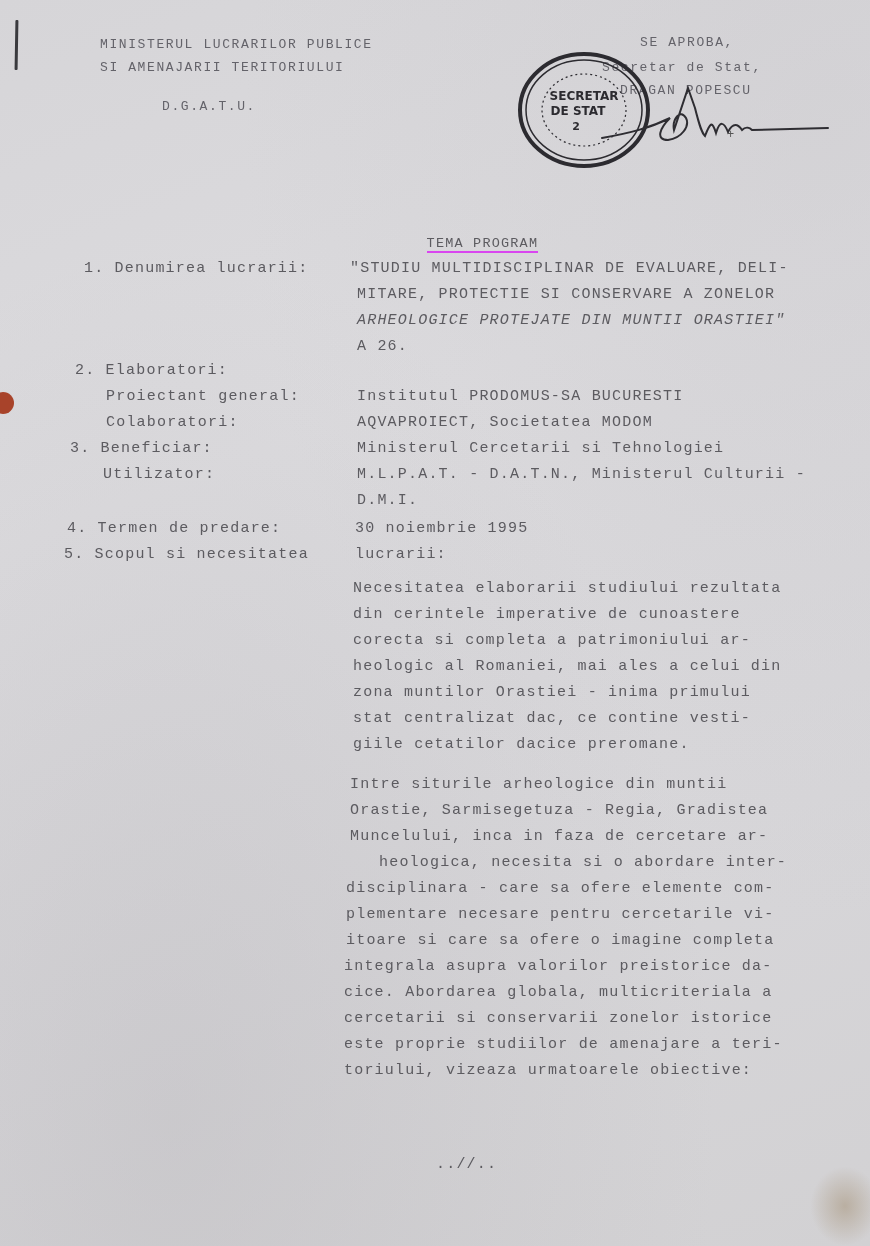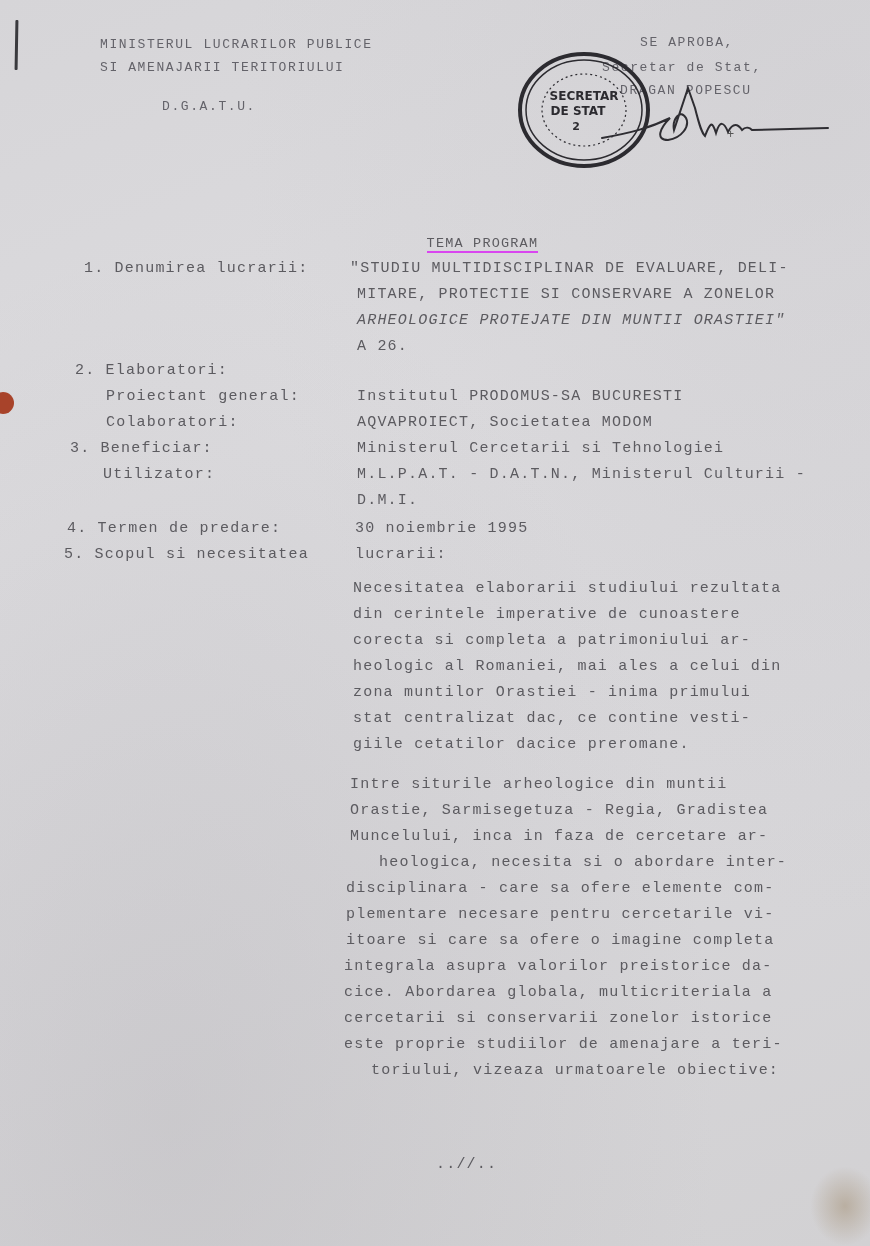--- a/index.html
+++ b/index.html
@@ -96,15 +96,15 @@
 <div class="t" style="left:350px; top:798px;">Orastie, Sarmisegetuza - Regia, Gradistea</div>
 <div class="t" style="left:350px; top:824px;">Muncelului, inca in faza de cercetare ar-</div>
 <div class="t" style="left:346px; top:850px;margin-left:33px;">heologica, necesita si o abordare inter-</div>
 <div class="t" style="left:346px; top:876px;">disciplinara - care sa ofere elemente com-</div>
 <div class="t" style="left:346px; top:902px;">plementare necesare pentru cercetarile vi-</div>
 <div class="t" style="left:346px; top:928px;">itoare si care sa ofere o imagine completa</div>
 <div class="t" style="left:344px; top:954px;">integrala asupra valorilor preistorice da-</div>
 <div class="t" style="left:344px; top:980px;">cice. Abordarea globala, multicriteriala a</div>
 <div class="t" style="left:344px; top:1006px;">cercetarii si conservarii zonelor istorice</div>
 <div class="t" style="left:344px; top:1032px;">este proprie studiilor de amenajare a teri-</div>
-<div class="t" style="left:344px; top:1058px;margin-left:27px;">toriului, vizeaza urmatoarele obiective:</div>
+<div class="t" style="left:344px; top:1058px;">toriului, vizeaza urmatoarele obiective:</div>
 
 <div class="t" style="left:436px; top:1152px;">..//..</div>
 
 </body></html>

